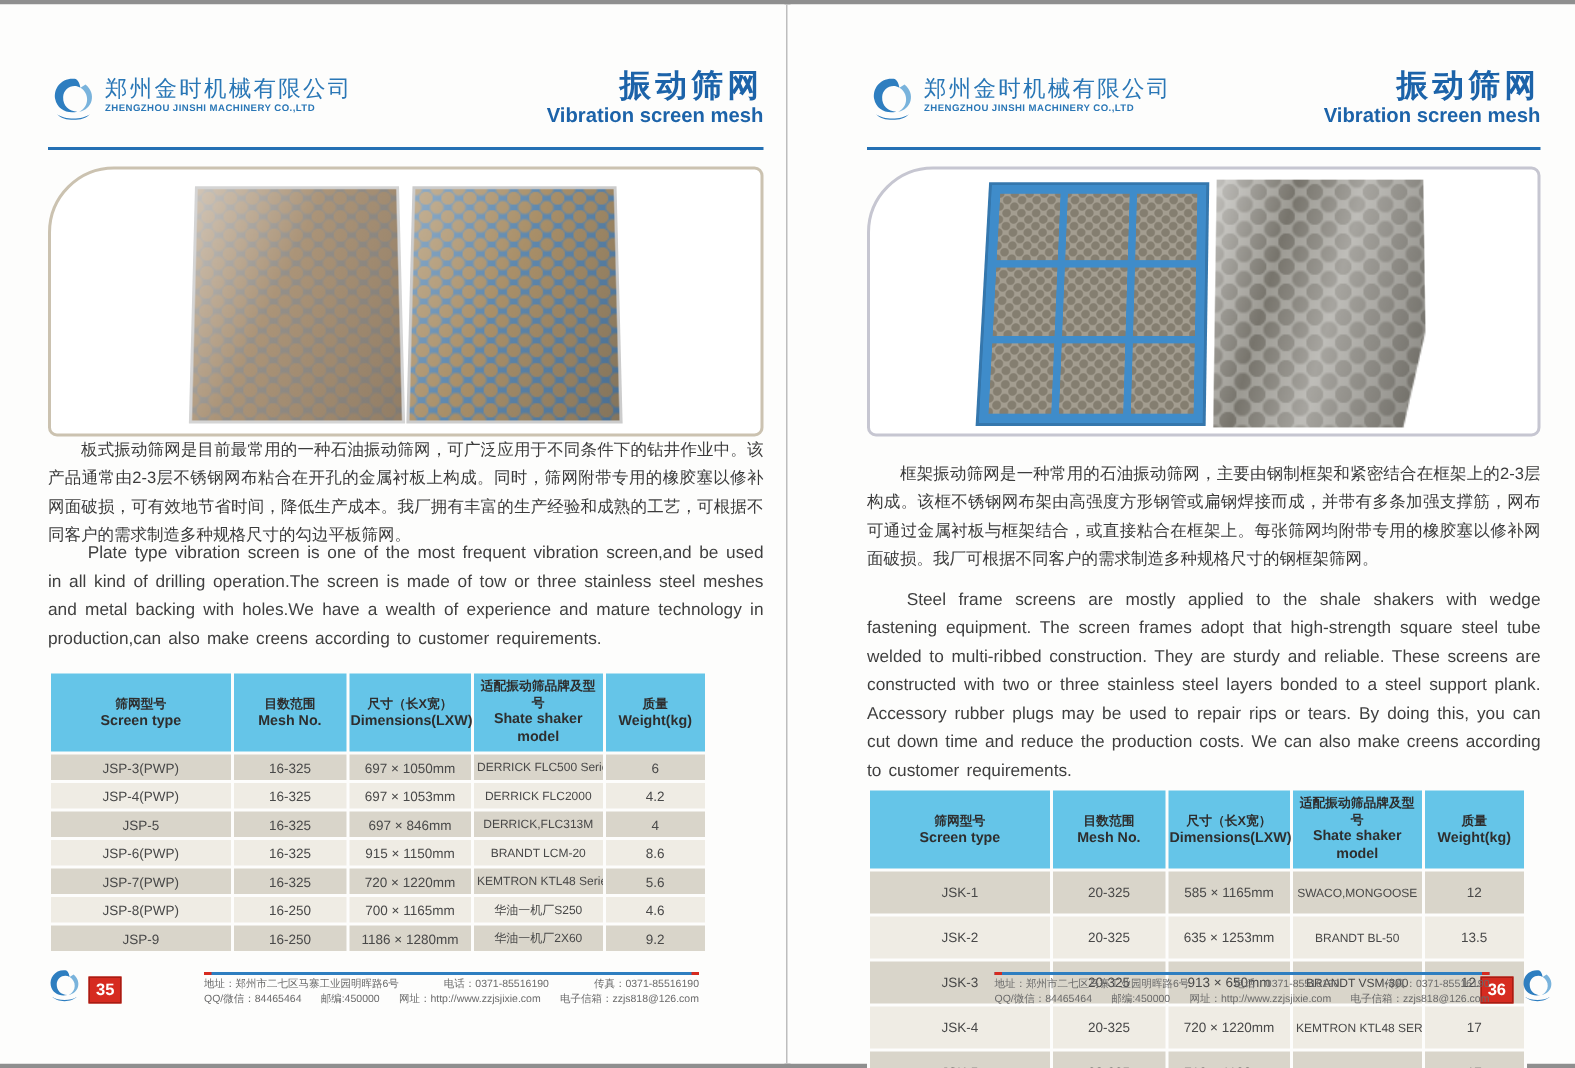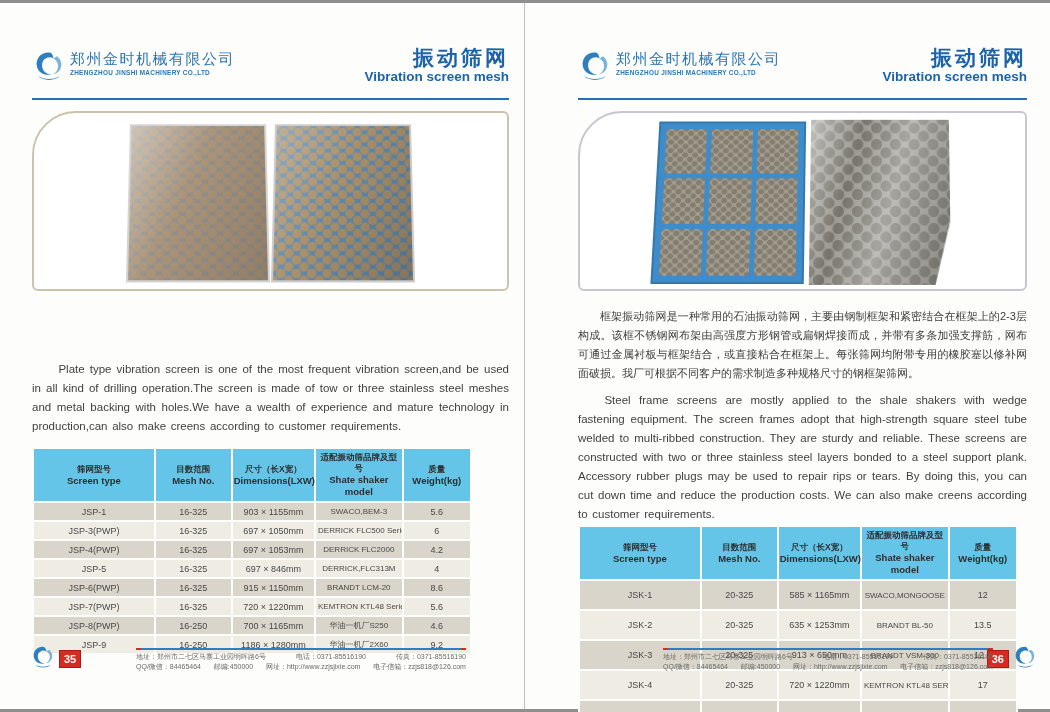--- a/index.html
+++ b/index.html
@@ -123,20 +123,21 @@
         <div class="title-en">Vibration screen mesh</div>
       </div>
     </div>
     <div class="hdr-rule"></div>
 
     <div class="photo-frame">
       <div class="mesh panelA"></div>
       <div class="mesh panelB"></div>
     </div>
 
+    <p class="cn-text">板式振动筛网是目前最常用的一种石油振动筛网，可广泛应用于不同条件下的钻井作业中。该产品通常由2-3层不锈钢网布粘合在开孔的金属衬板上构成。同时，筛网附带专用的橡胶塞以修补网面破损，可有效地节省时间，降低生产成本。我厂拥有丰富的生产经验和成熟的工艺，可根据不同客户的需求制造多种规格尺寸的勾边平板筛网。</p>
     <p class="en-text">Plate type vibration screen is one of the most frequent vibration screen,and be used in all kind of drilling operation.The screen is made of tow or three stainless steel meshes and metal backing with holes.We have a wealth of experience and mature technology in production,can also make creens according to customer requirements.</p>
 
     <table class="spec-table">
       <colgroup>
           <col class="col1">
           <col class="col2">
           <col class="col3">
           <col class="col4">
           <col class="col5">
         </colgroup>
@@ -158,27 +159,20 @@
               <div class="h-cn">适配振动筛品牌及型号</div>
               <div class="h-en">Shate shaker model</div>
             </th>
             <th>
               <div class="h-cn">质量</div>
               <div class="h-en">Weight(kg)</div>
             </th>
           </tr>
         </thead>
       <tbody>
-          <tr>
-            <td>JSP-1</td>
-            <td>16-325</td>
-            <td>903 × 1155mm</td>
-            <td>SWACO,BEM-3</td>
-            <td>5.6</td>
-          </tr>
           <tr>
             <td>JSP-3(PWP)</td>
             <td>16-325</td>
             <td>697 × 1050mm</td>
             <td>DERRICK FLC500 Series</td>
             <td>6</td>
           </tr>
           <tr>
             <td>JSP-4(PWP)</td>
             <td>16-325</td>

